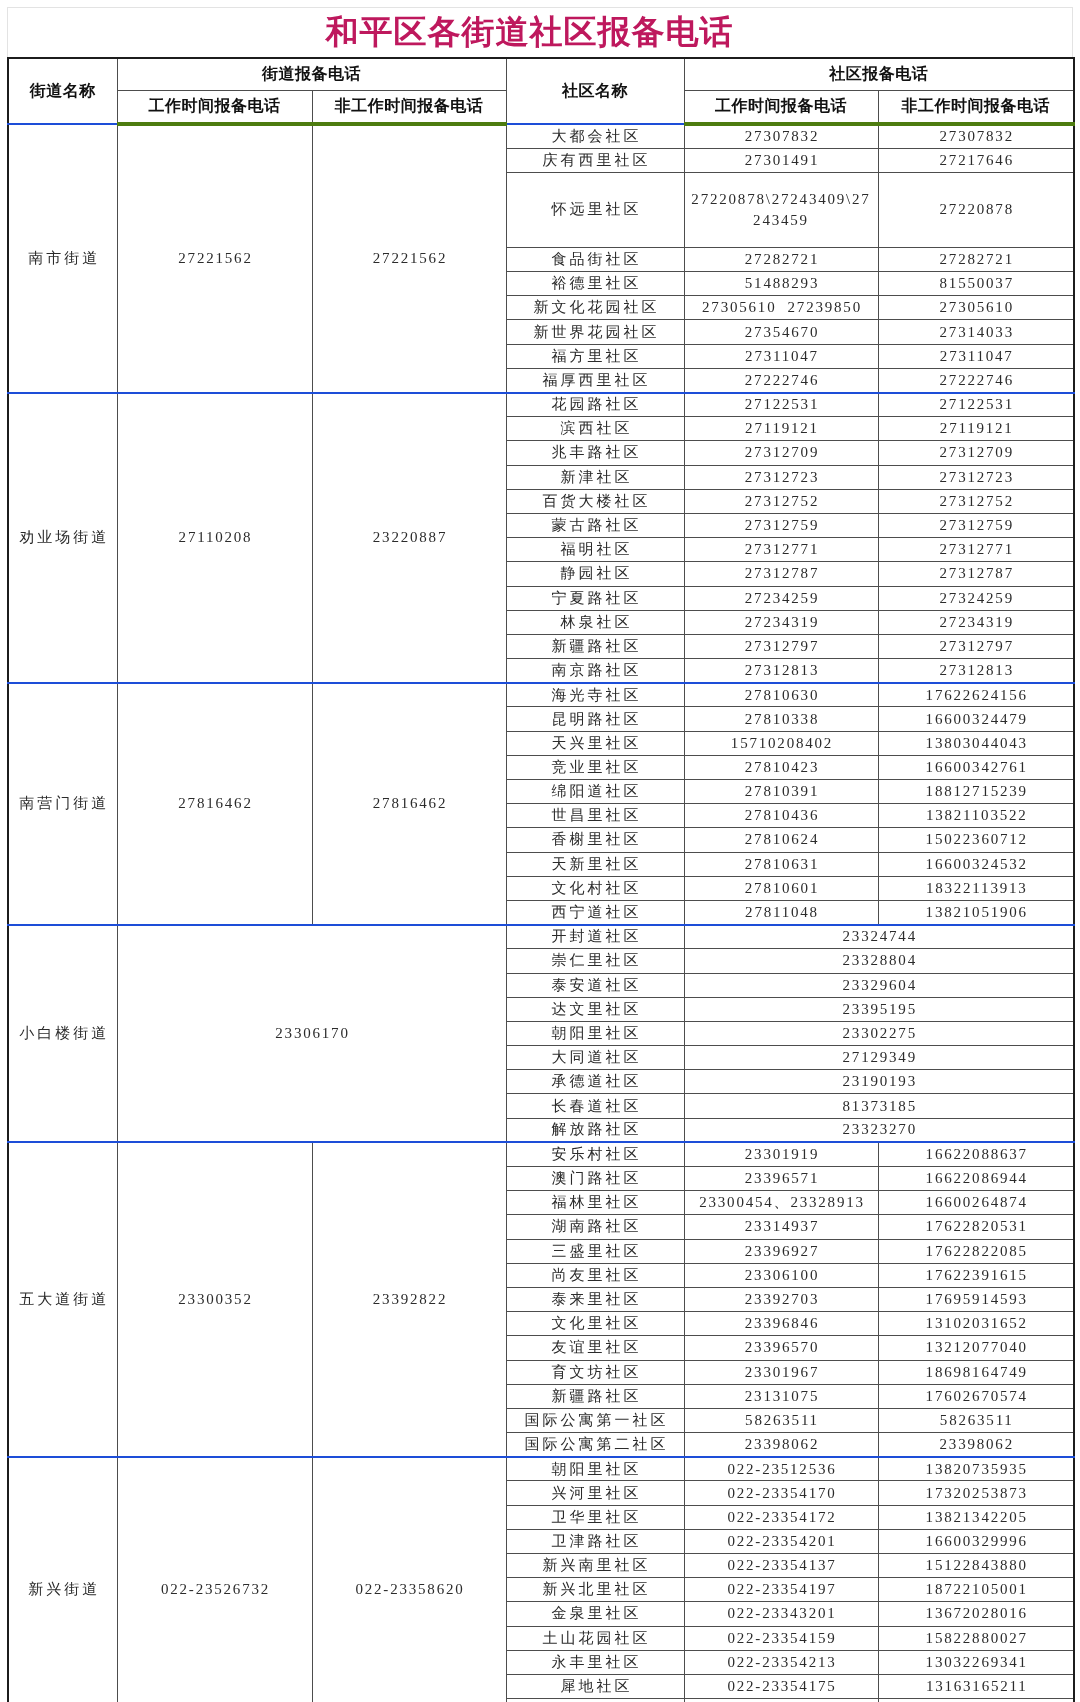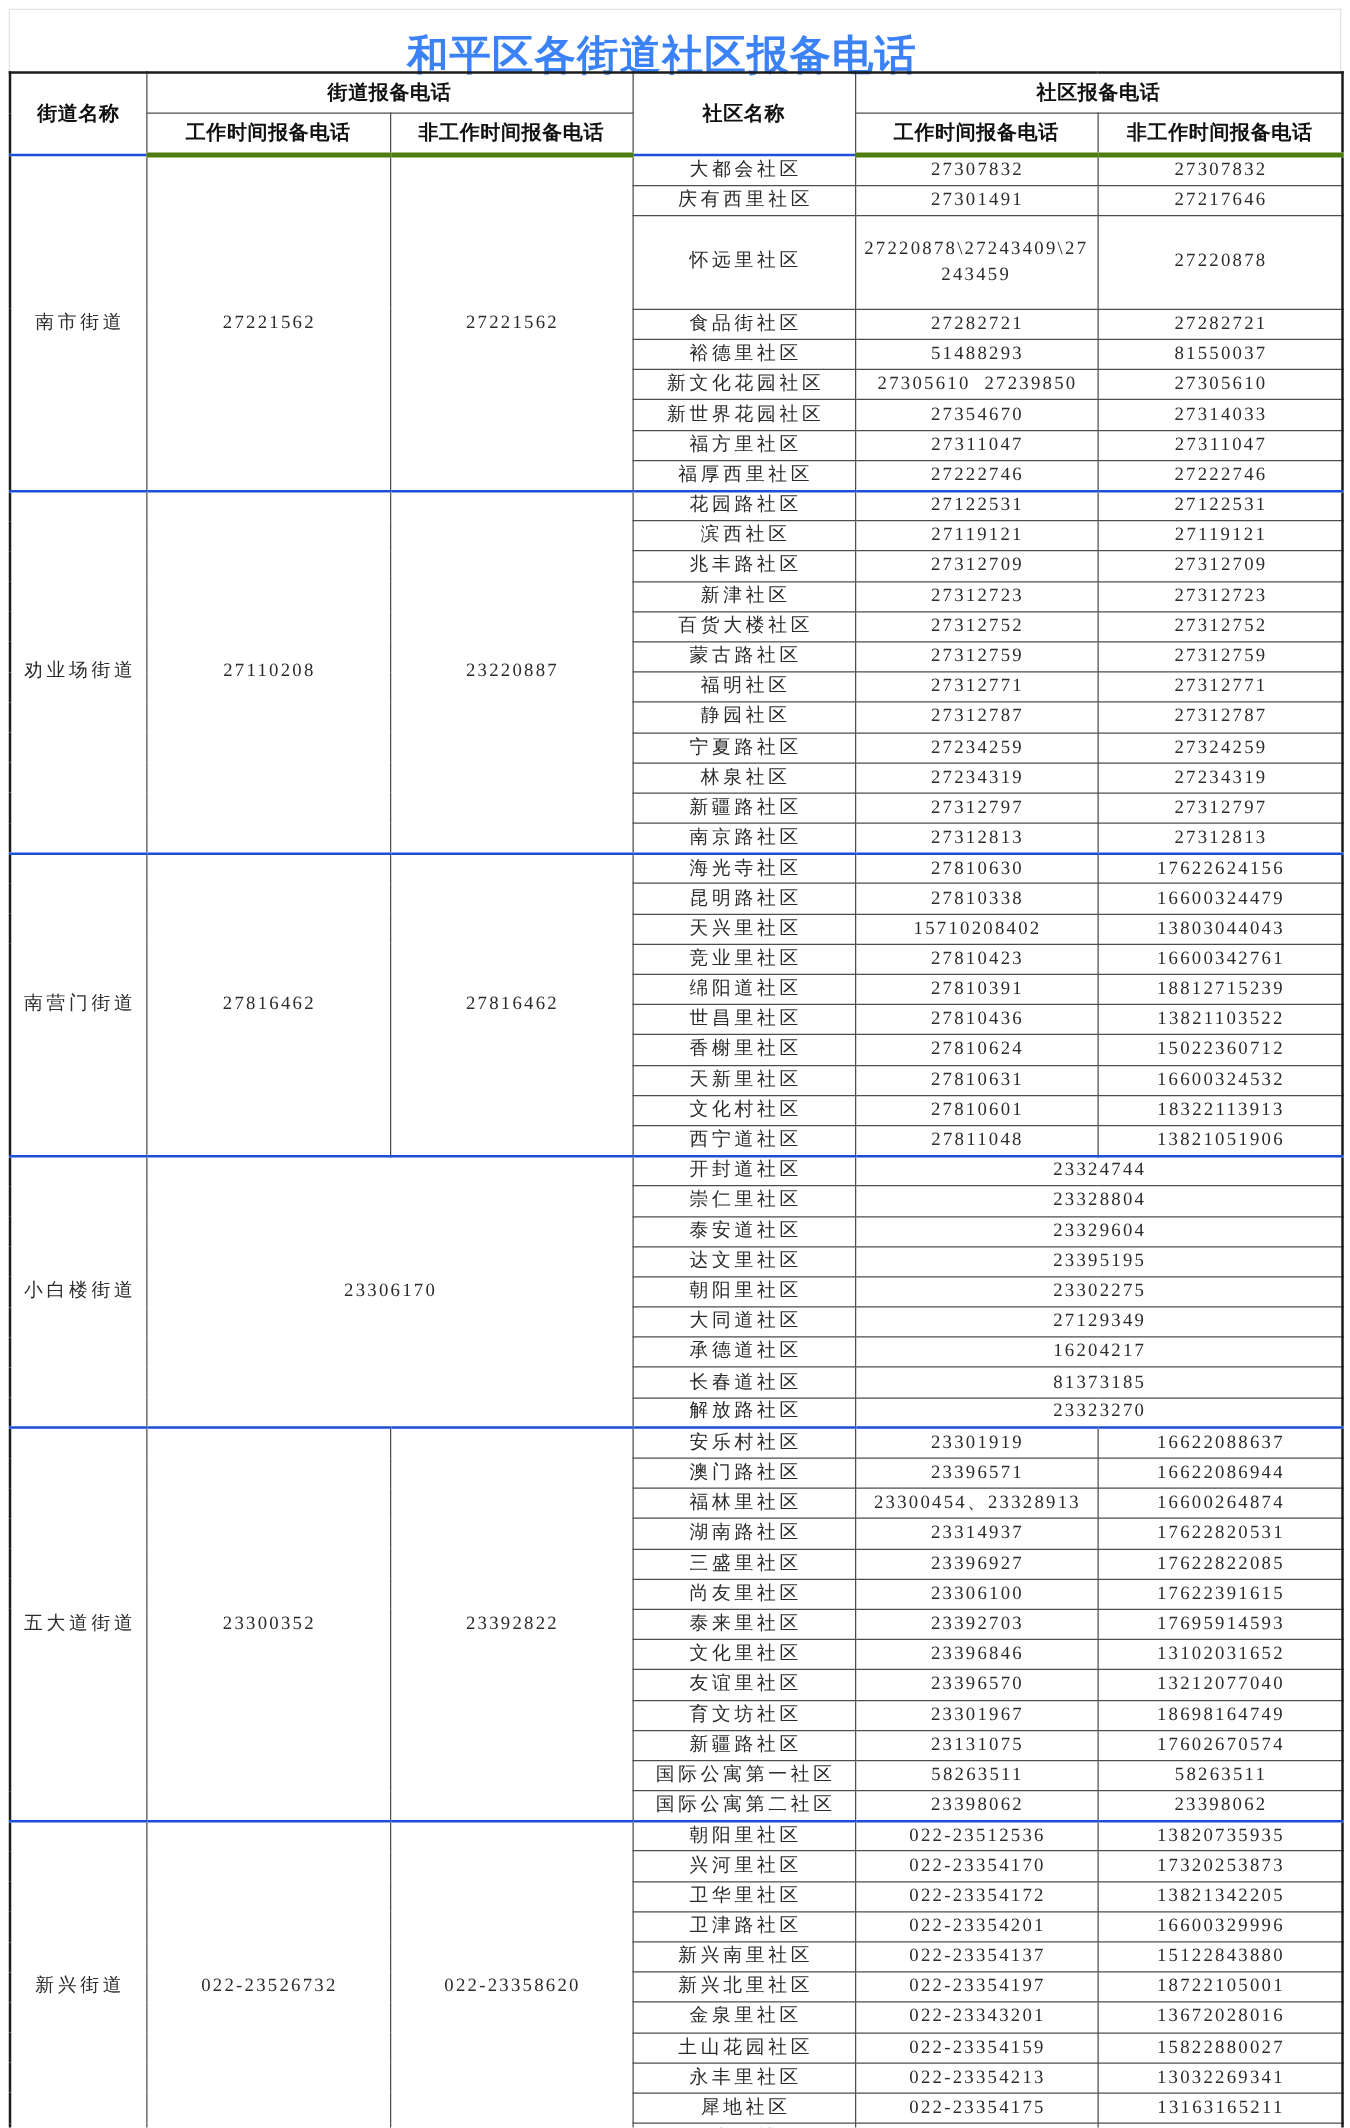--- a/index.html
+++ b/index.html
@@ -5,24 +5,24 @@
     html, body { margin: 0; padding: 0; background: #ffffff; }
     body {
       width: 1080px; height: 1702px; position: relative; overflow: hidden;
       font-family: "Liberation Serif", "DejaVu Serif", serif;
     }
     .frame {
       position: absolute; left: 7px; top: 7px; width: 1066px; height: 51px;
       border: 1px solid #e3e3e3; border-bottom: none; box-sizing: border-box;
     }
     .title {
-      position: absolute; left: 7px; top: 20px; width: 1045px; height: 49px;
+      position: absolute; left: 7px; top: 8px; width: 1045px; height: 49px;
       display: flex; align-items: center; justify-content: center;
       font-family: "DejaVu Serif", "Liberation Serif", serif;
-      font-size: 33px; font-weight: 900; color: #3b82f6; letter-spacing: 1px;
+      font-size: 33px; font-weight: 900; color: #be185d; letter-spacing: 1px;
     }
     table.phones {
       position: absolute; left: 7px; top: 57px; width: 1066px;
       border-collapse: collapse; table-layout: fixed;
       border: 2px solid #1c1c1c;
     }
     th, td {
       border: 1px solid #4d4d4d; padding: 0; text-align: center; vertical-align: middle;
       overflow: hidden; white-space: nowrap;
     }
@@ -259,21 +259,21 @@
     <tr>
       <td class="nm">朝阳里社区</td>
       <td colspan="2" class="ph">23302275</td>
     </tr>
     <tr>
       <td class="nm">大同道社区</td>
       <td colspan="2" class="ph">27129349</td>
     </tr>
     <tr>
       <td class="nm">承德道社区</td>
-      <td colspan="2" class="ph">16204217</td>
+      <td colspan="2" class="ph">23190193</td>
     </tr>
     <tr>
       <td class="nm">长春道社区</td>
       <td colspan="2" class="ph">81373185</td>
     </tr>
     <tr>
       <td class="nm">解放路社区</td>
       <td colspan="2" class="ph">23323270</td>
     </tr>
 

